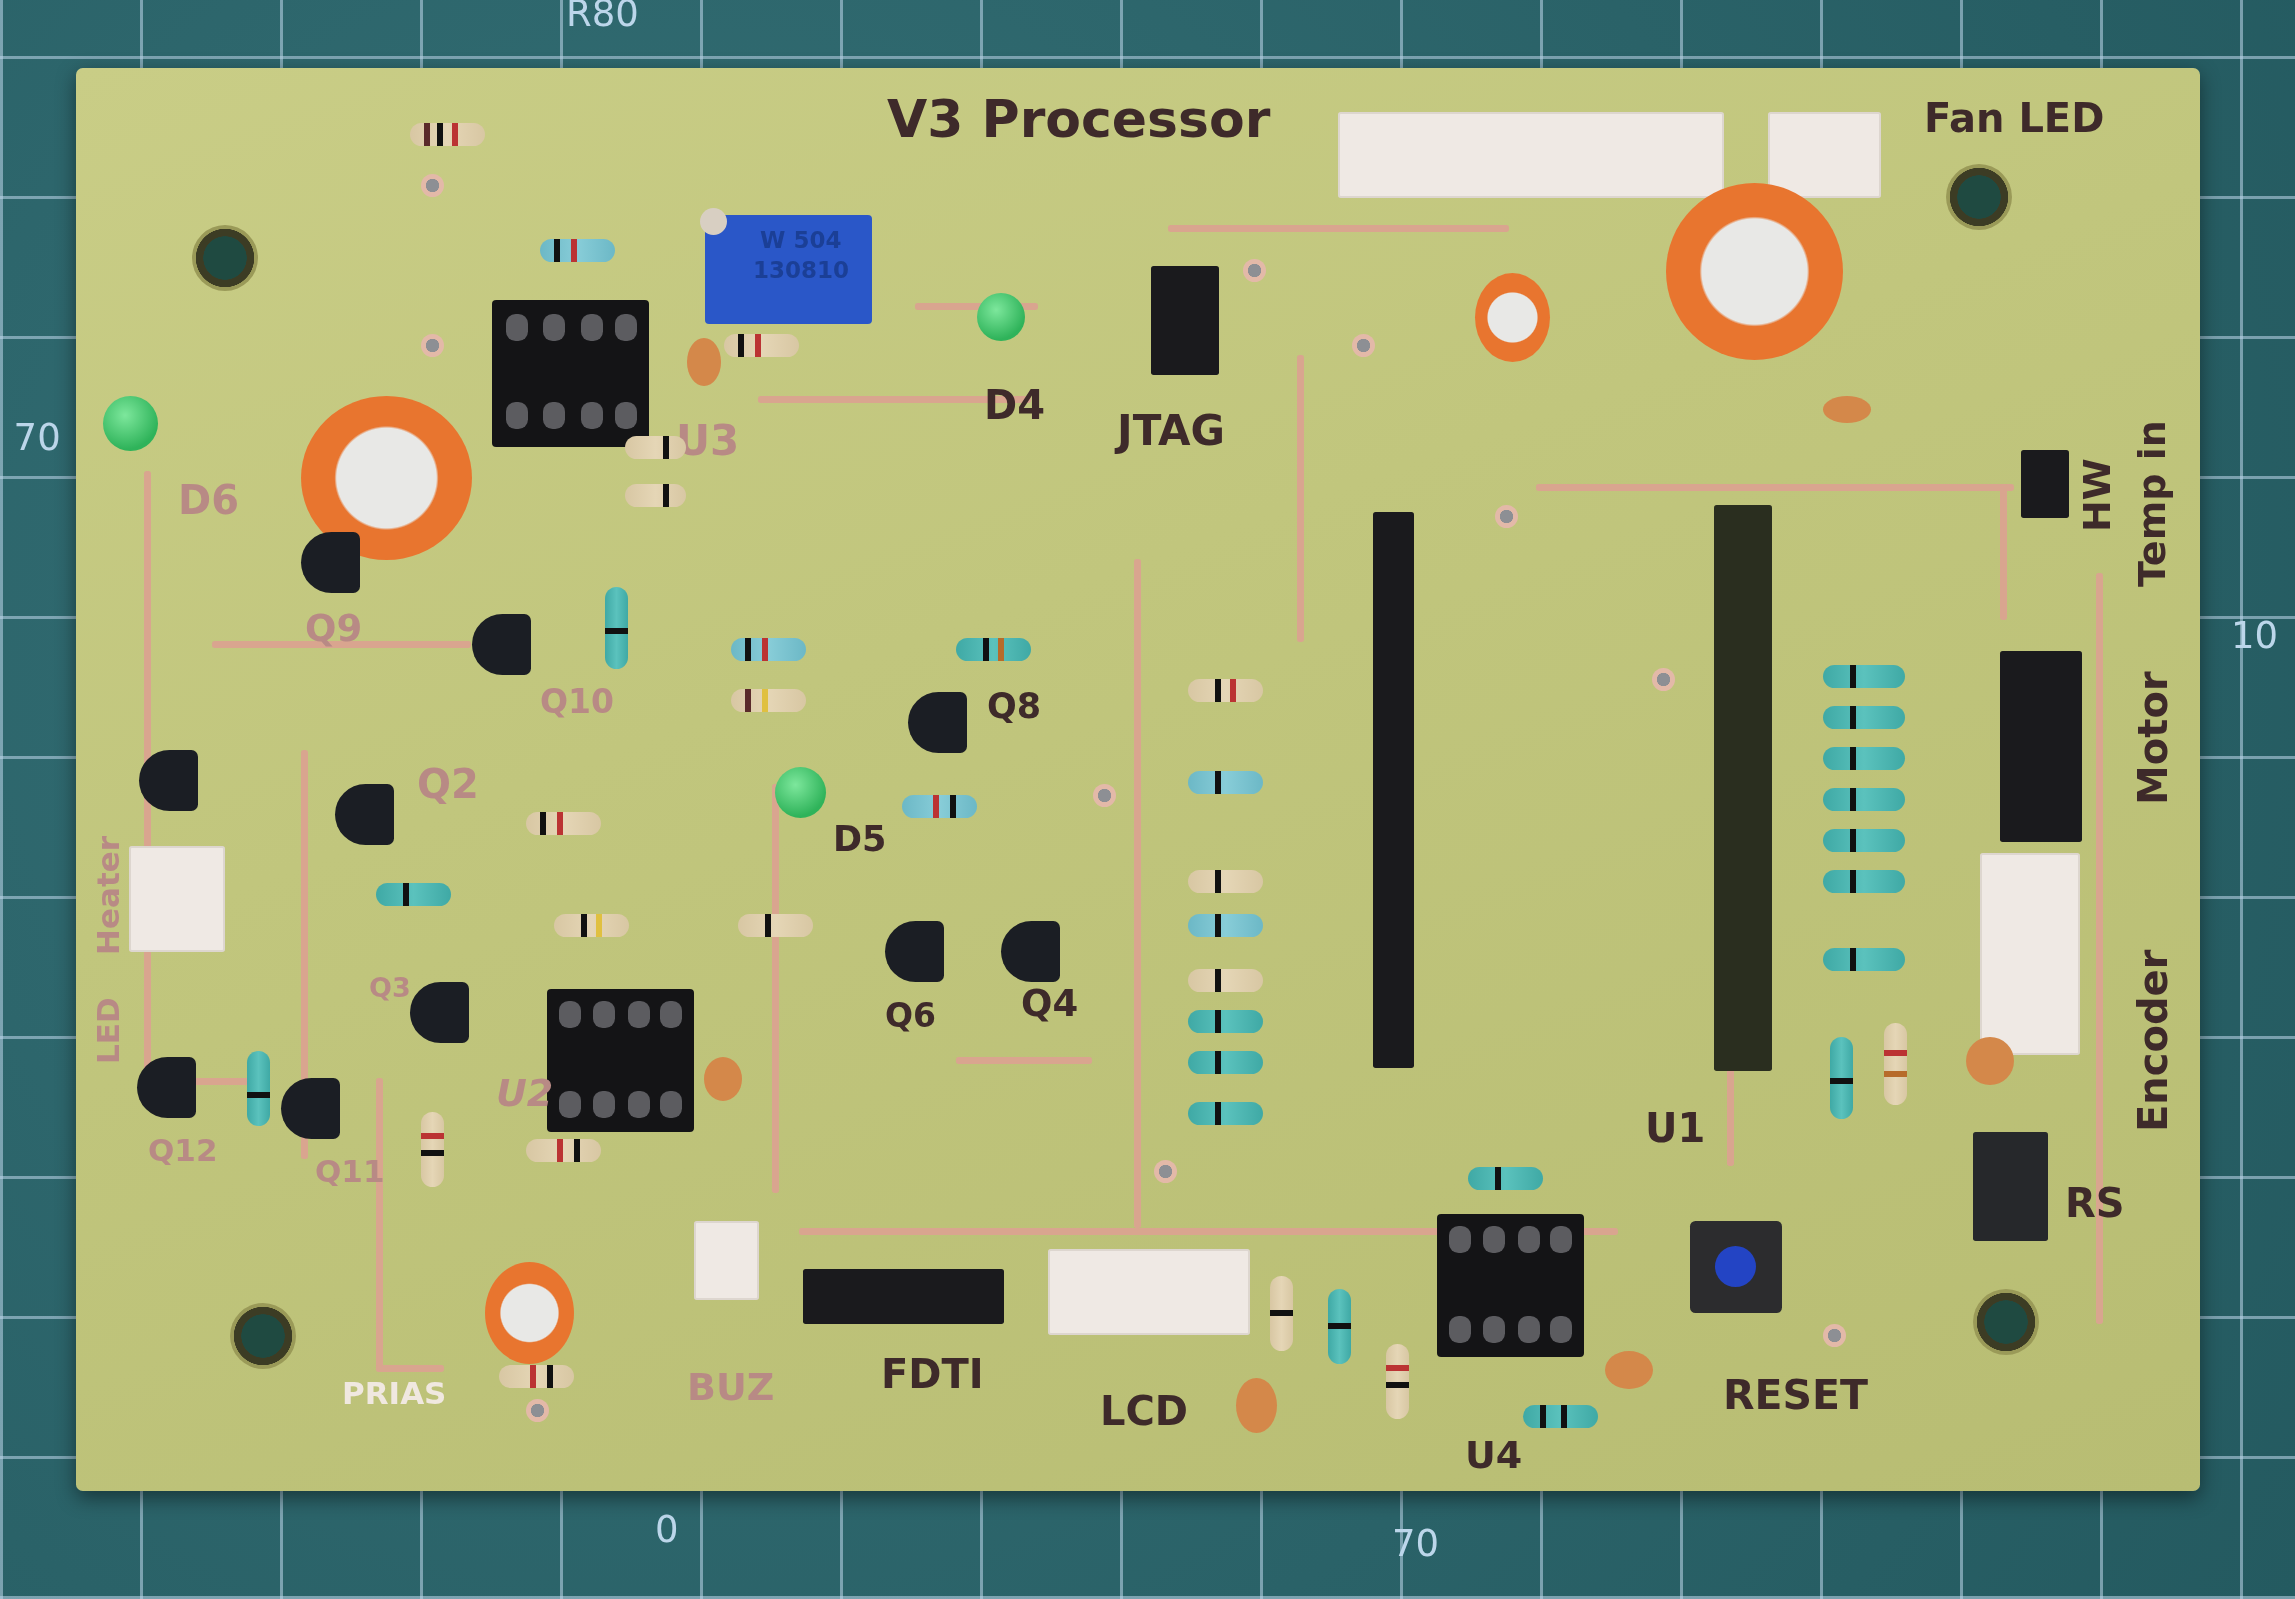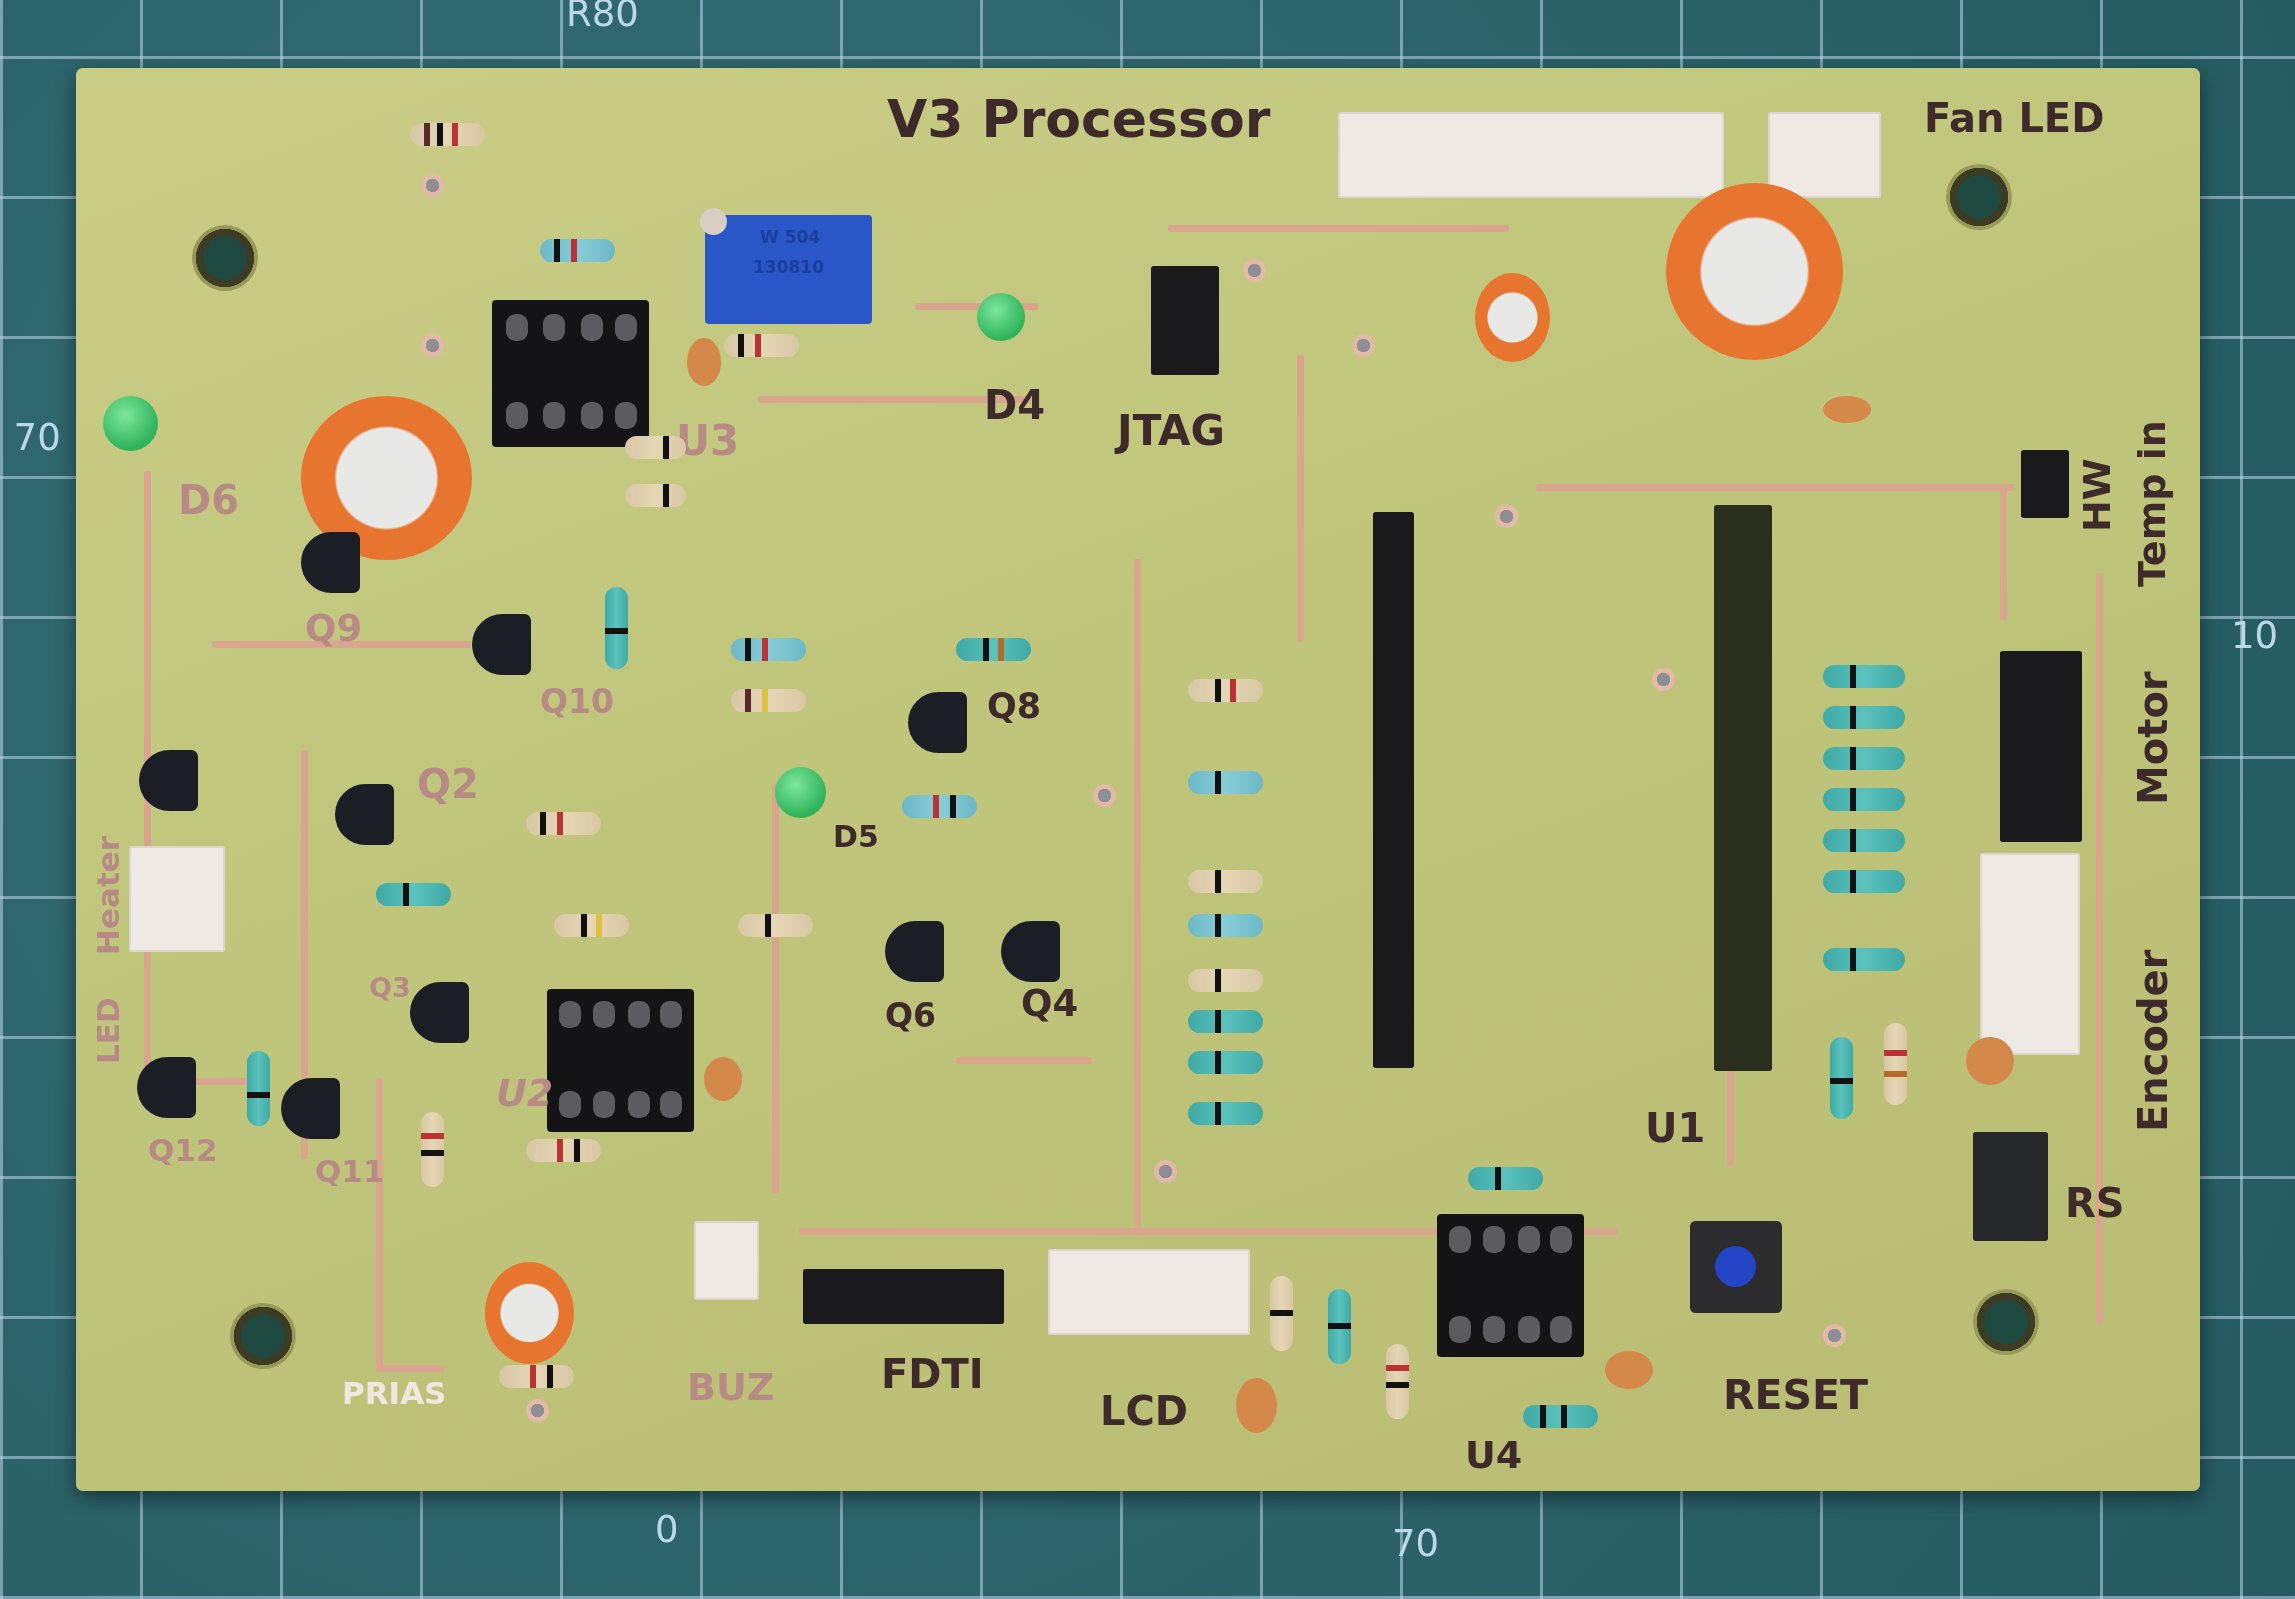--- a/index.html
+++ b/index.html
@@ -39,21 +39,21 @@
   .ic-socket{position:absolute;background:#141416;border-radius:4.1px;}
   .ic-socket .pin{position:absolute;width:22px;height:27px;background:#5c5c60;border-radius:9.6px;}
   .header{position:absolute;background:#1a1a1d;border-radius:2.7px;}
   .jst{position:absolute;background:#efe9e4;border:2.7px solid #ddd6cf;border-radius:2.7px;}
   .cap-elec{position:absolute;border-radius:50%;
     background:radial-gradient(circle,#e8e8e6 0 42%,#e8752f 44% 100%);}
   .cap-cer{position:absolute;border-radius:50%;background:#d4884a;}
   .led{position:absolute;border-radius:50%;
     background:radial-gradient(circle at 40% 35%,#7de79c,#2fb35a 70%);}
   .trimpot{position:absolute;background:#2a57c8;border-radius:4.1px;color:#1b3f96;}
-  .trimpot .t1,.trimpot .t2{position:absolute;font-family:"DejaVu Sans",sans-serif;font-size:17px;font-weight:bold;}
+  .trimpot .t1,.trimpot .t2{position:absolute;font-family:"DejaVu Sans",sans-serif;font-size:23px;font-weight:bold;}
   .trimpot .screw{position:absolute;left:-5.5px;top:-6.8px;width:27px;height:27px;border-radius:50%;background:#d8cfc2;}
   .button-body{position:absolute;background:#2c2c2e;border-radius:5.5px;}
   .button-cap{position:absolute;border-radius:50%;background:#2344c4;}
 </style>
 </head>
 <body>
 
 <div class="mat"></div>
 <span class="mat-num" style="left:566px;top:-8.2px;">R80</span>
 <span class="mat-num" style="left:13.6px;top:416px;">70</span>
@@ -114,21 +114,21 @@
       <div class="pin" style="left:89px;top:102px;"></div>
       <div class="pin" style="left:123px;top:102px;"></div>
   </div>
   <span class="label silk" style="left:600px;top:348px;font-size:42px;">U3</span>
 
   <div class="led" style="left:27px;top:328px;width:55px;height:55px;"></div>
   <span class="label silk" style="left:102px;top:409px;font-size:40px;">D6</span>
   <div class="led" style="left:901px;top:225px;width:48px;height:48px;"></div>
   <span class="label" style="left:908px;top:314px;font-size:40px;">D4</span>
   <div class="led" style="left:699px;top:699px;width:51px;height:51px;"></div>
-  <span class="label" style="left:757px;top:751px;font-size:30px;">D5</span>
+  <span class="label" style="left:757px;top:751px;font-size:35px;">D5</span>
 
   <div class="header" style="left:1075px;top:198px;width:68px;height:109px;"></div>
   <span class="label" style="left:1041px;top:338px;font-size:42px;">JTAG</span>
 
   <div class="header" style="left:1945px;top:382px;width:48px;height:68px;"></div>
   <span class="label vert" style="left:1999px;top:464px;font-size:38px;">HW</span>
   <span class="label vert" style="left:2054px;top:519px;font-size:38px;">Temp in</span>
 
   <div class="header" style="left:1297px;top:444px;width:41px;height:556px;"></div>
   <div class="header" style="left:1638px;top:437px;width:58px;height:566px;background:#2a2e1f;"></div>

